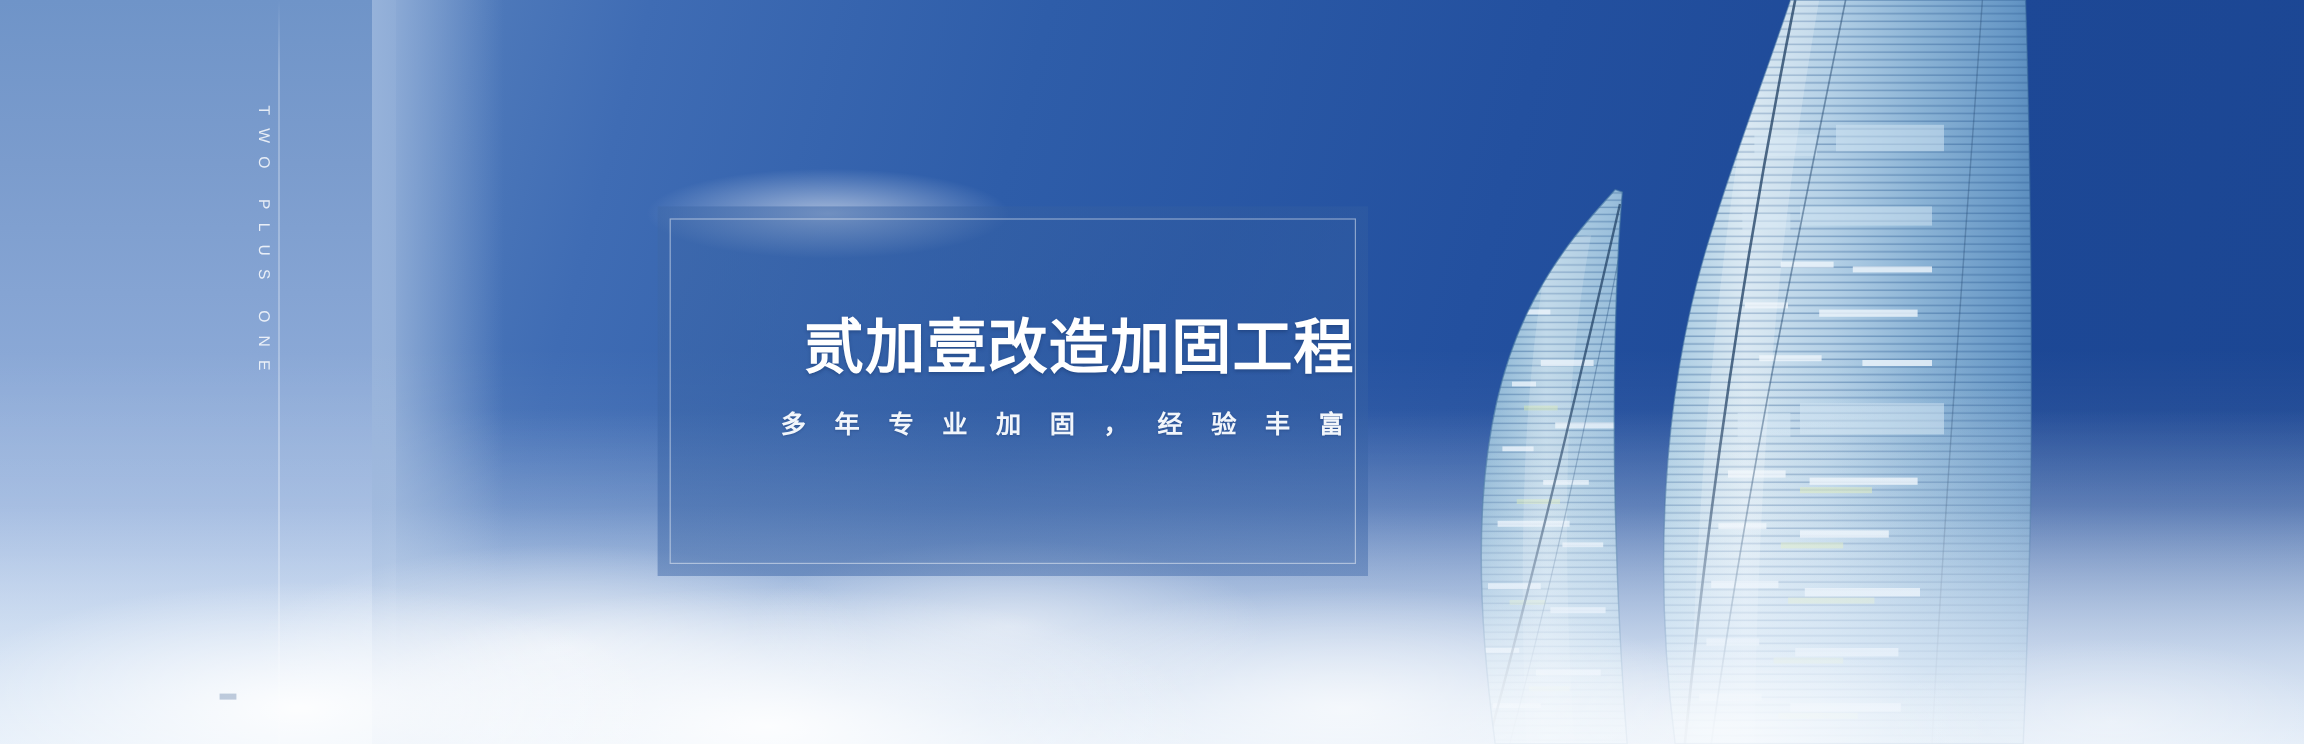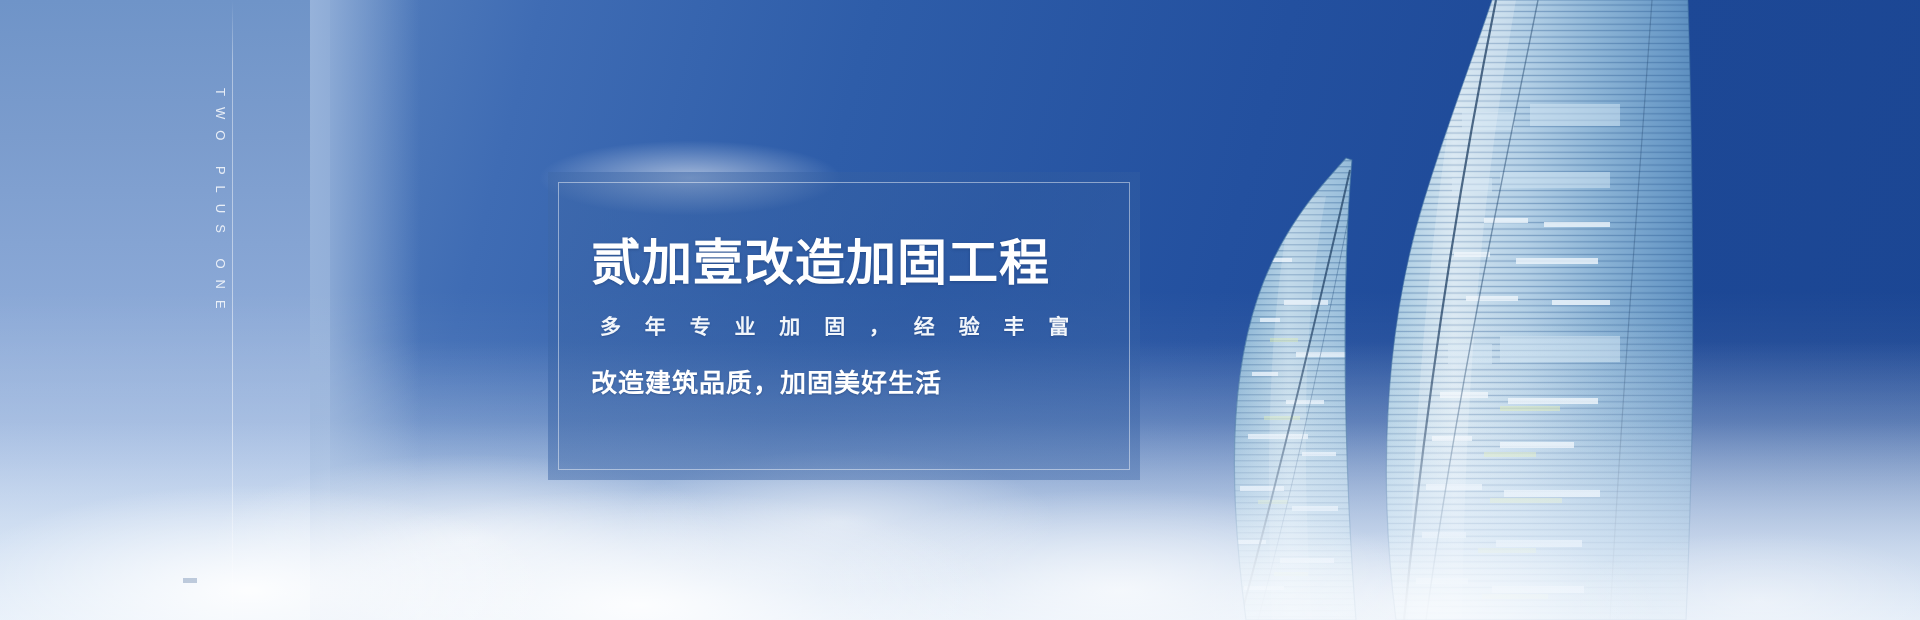--- a/index.html
+++ b/index.html
@@ -87,21 +87,21 @@
   
   .panel{
     position:absolute;left:548px;top:172px;width:592px;height:308px;
     background:linear-gradient(135deg, rgba(62,104,168,0.50) 0%, rgba(49,92,160,0.46) 55%, rgba(58,100,166,0.44) 100%);
     box-sizing:border-box;
   }
   .panel-inner{
     position:absolute;left:10px;top:10px;right:10px;bottom:10px;
     border:1px solid rgba(255,255,255,0.46);
     box-sizing:border-box;
-    display:flex;flex-direction:column;align-items:flex-start;justify-content:center;padding-left:32px;
+    display:flex;flex-direction:column;align-items:flex-end;justify-content:center;padding-left:32px;
   }
 
   .title{
     color:#ffffff;
     font-size:50px;line-height:1.06;font-weight:700;
     letter-spacing:1px;
     text-shadow:0 1px 3px rgba(15,40,85,0.35);
     margin:0 0 20px 0;
     white-space:nowrap;
   }
@@ -266,17 +266,16 @@
   <div class="clouds"></div>
 
   <div class="rail"></div>
   <div class="rail-text">TWO PLUS ONE</div>
   <div class="rail-mark"></div>
 
   <div class="panel">
     <div class="panel-inner">
       <h1 class="title">贰加壹改造加固工程</h1>
       <div class="subtitle">多 年 专 业 加 固 ， 经 验 丰 富</div>
-      <div class="slogan">改造建筑品质，加固美好生活</div>
     </div>
   </div>
 
 </div>
 
 </body></html>

